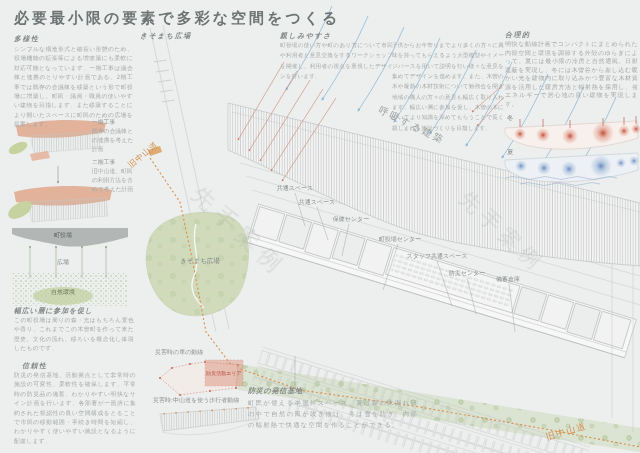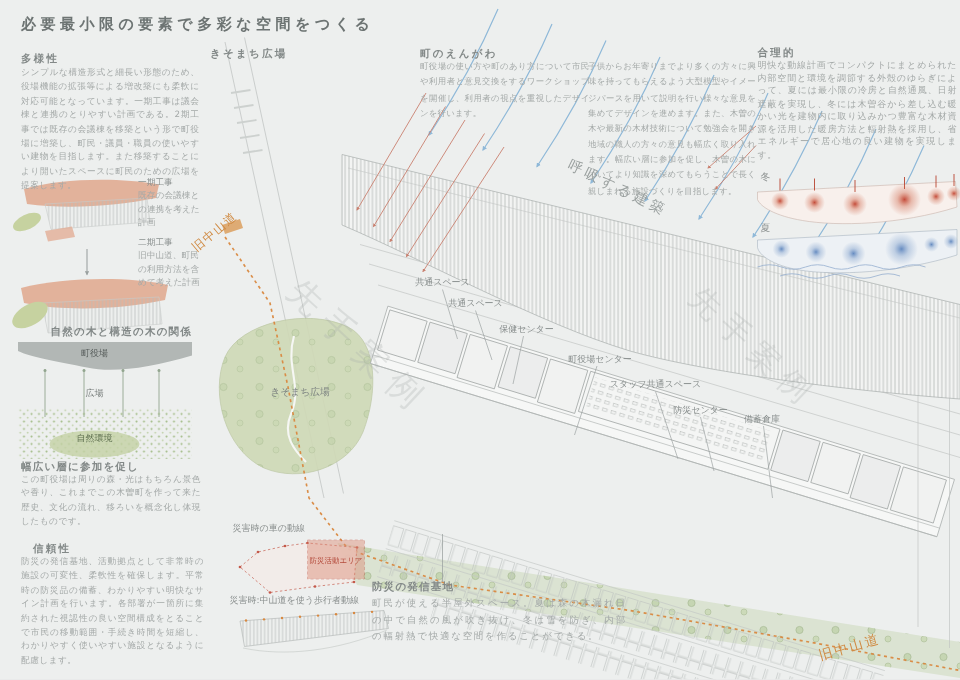--- a/index.html
+++ b/index.html
@@ -1,22 +1,22 @@
 <!DOCTYPE html>
 <html><head>
 <meta charset="utf-8">
 <style>
   html,body{margin:0;padding:0;background:#e6e8e7;}
   .board{position:relative;width:640px;height:453px;background:#edefee;overflow:hidden;
          font-family:"DejaVu Sans",sans-serif;}
   .board svg{position:absolute;left:0;top:0;font-family:"DejaVu Sans",sans-serif;}
-  .title{position:absolute;left:14px;top:9px;font-size:10px;letter-spacing:3px;
+  .title{position:absolute;left:14px;top:9px;font-size:15px;letter-spacing:3px;
          color:#6d7473;font-weight:600;z-index:3;}
   .h{position:absolute;margin:0;font-size:7px;letter-spacing:1.5px;font-weight:600;
-     color:#838988;z-index:3;}
+     color:#838988;z-index:3;font-style:italic;}
   .t{position:absolute;color:#a4a9a8;text-align:justify;z-index:3;}
   .t1{font-size:5.8px;letter-spacing:.3px;line-height:1.62;}
   .t2{font-size:6.5px;letter-spacing:1.2px;line-height:1.95;}
   .t3{font-size:5.6px;letter-spacing:.15px;line-height:1.85;}
   .t4{font-size:6px;letter-spacing:.3px;line-height:1.42;}
   .cap{position:absolute;font-size:5.8px;color:#a4a9a8;line-height:1.55;z-index:3;}
 </style>
 </head>
 <body>
 
@@ -267,31 +267,30 @@
 <div class="title">必要最小限の要素で多彩な空間をつくる</div>
 
 <div class="h" style="left:14px;top:34px">多様性</div>
 <div class="t t1" style="left:14px;top:45px;width:119px">シンプルな構造形式と細長い形態のため、役場機能の拡張等による増改築にも柔軟に対応可能となっています。一期工事は議会棟と連携のとりやすい計画である。2期工事では既存の会議棟を移築という形で町役場に増築し、町民・議員・職員の使いやすい建物を目指します。また移築することにより開いたスペースに町民のための広場を提案します。</div>
 
 <div class="cap" style="left:92px;top:118px;width:44px;color:#8b9190">一期工事</div>
 <div class="cap" style="left:92px;top:127px;width:44px">既存の会議棟との連携を考えた計画</div>
 <div class="cap" style="left:92px;top:158px;width:44px;color:#8b9190">二期工事</div>
 <div class="cap" style="left:92px;top:167px;width:44px">旧中山道、町民の利用方法を含めて考えた計画</div>
 
-<div class="h" style="left:10px;top:216px;width:118px;text-align:right;letter-spacing:.8px">自然の木と構造の木の関係</div>
 
 <div class="h" style="left:14px;top:306px;letter-spacing:.8px">幅広い層に参加を促し</div>
 <div class="t t1" style="left:14px;top:316px;width:120px">この町役場は周りの森・光はもちろん景色や香り、これまでこの木曽町を作って来た歴史、文化の流れ、移ろいを概念化し体現したものです。</div>
 
 <div class="h" style="left:22px;top:361px">信頼性</div>
 <div class="t t1" style="left:14px;top:371px;width:122px">防災の発信基地、活動拠点として非常時の施設の可変性、柔軟性を確保します。平常時の防災品の備蓄、わかりやすい明快なサイン計画を行います。各部署が一箇所に集約された視認性の良い空間構成をとることで市民の移動範囲・手続き時間を短縮し、わかりやすく使いやすい施設となるように配慮します。</div>
 
 <div class="h" style="left:140px;top:31px">きそまち広場</div>
 
-<div class="h" style="left:280px;top:31px">町のえんがわ</div>
+<div class="h" style="left:280px;top:31px">親しみやすさ</div>
 <div class="t t3" style="left:280px;top:40px;width:113px">町役場の使い方や町のあり方について市民や利用者と意見交換をするワークショップを開催し、利用者の視点を重視したデザインを行います。</div>
 <div class="t t3" style="left:392px;top:40px;width:112px">子供からお年寄りまでより多くの方々に興味を持ってもらえるよう大型模型やイメージパースを用いて説明を行い様々な意見を集めてデザインを進めます。また、木曽の木や最新の木材技術について勉強会を開き地域の職人の方々の意見も幅広く取り入れます。幅広い層に参加を促し、木曽の木についてより知識を深めてもらうことで長く親しまれる施設づくりを目指します。</div>
 
 <div class="h" style="left:505px;top:30px">合理的</div>
 <div class="t t4" style="left:505px;top:40px;width:133px">明快な動線計画でコンパクトにまとめられた内部空間と環境を調節する外殻のゆらぎによって、夏には最小限の冷房と自然通風、日射遮蔽を実現し、冬には木曽谷から差し込む暖かい光を建物内に取り込みかつ豊富な木材資源を活用した暖房方法と輻射熱を採用し、省エネルギーで居心地の良い建物を実現します。</div>
 
 <div class="h" style="left:248px;top:386px;letter-spacing:.8px">防災の発信基地</div>
 <div class="t" style="left:248px;top:397px;width:170px;font-size:6.3px;letter-spacing:1.2px;line-height:1.78">町民が使える半屋外スペース。夏は森の木漏れ日の中で自然の風が吹き抜け、冬は雪を防ぎ、内部の輻射熱で快適な空間を作ることができる。</div>
 
 </div>

